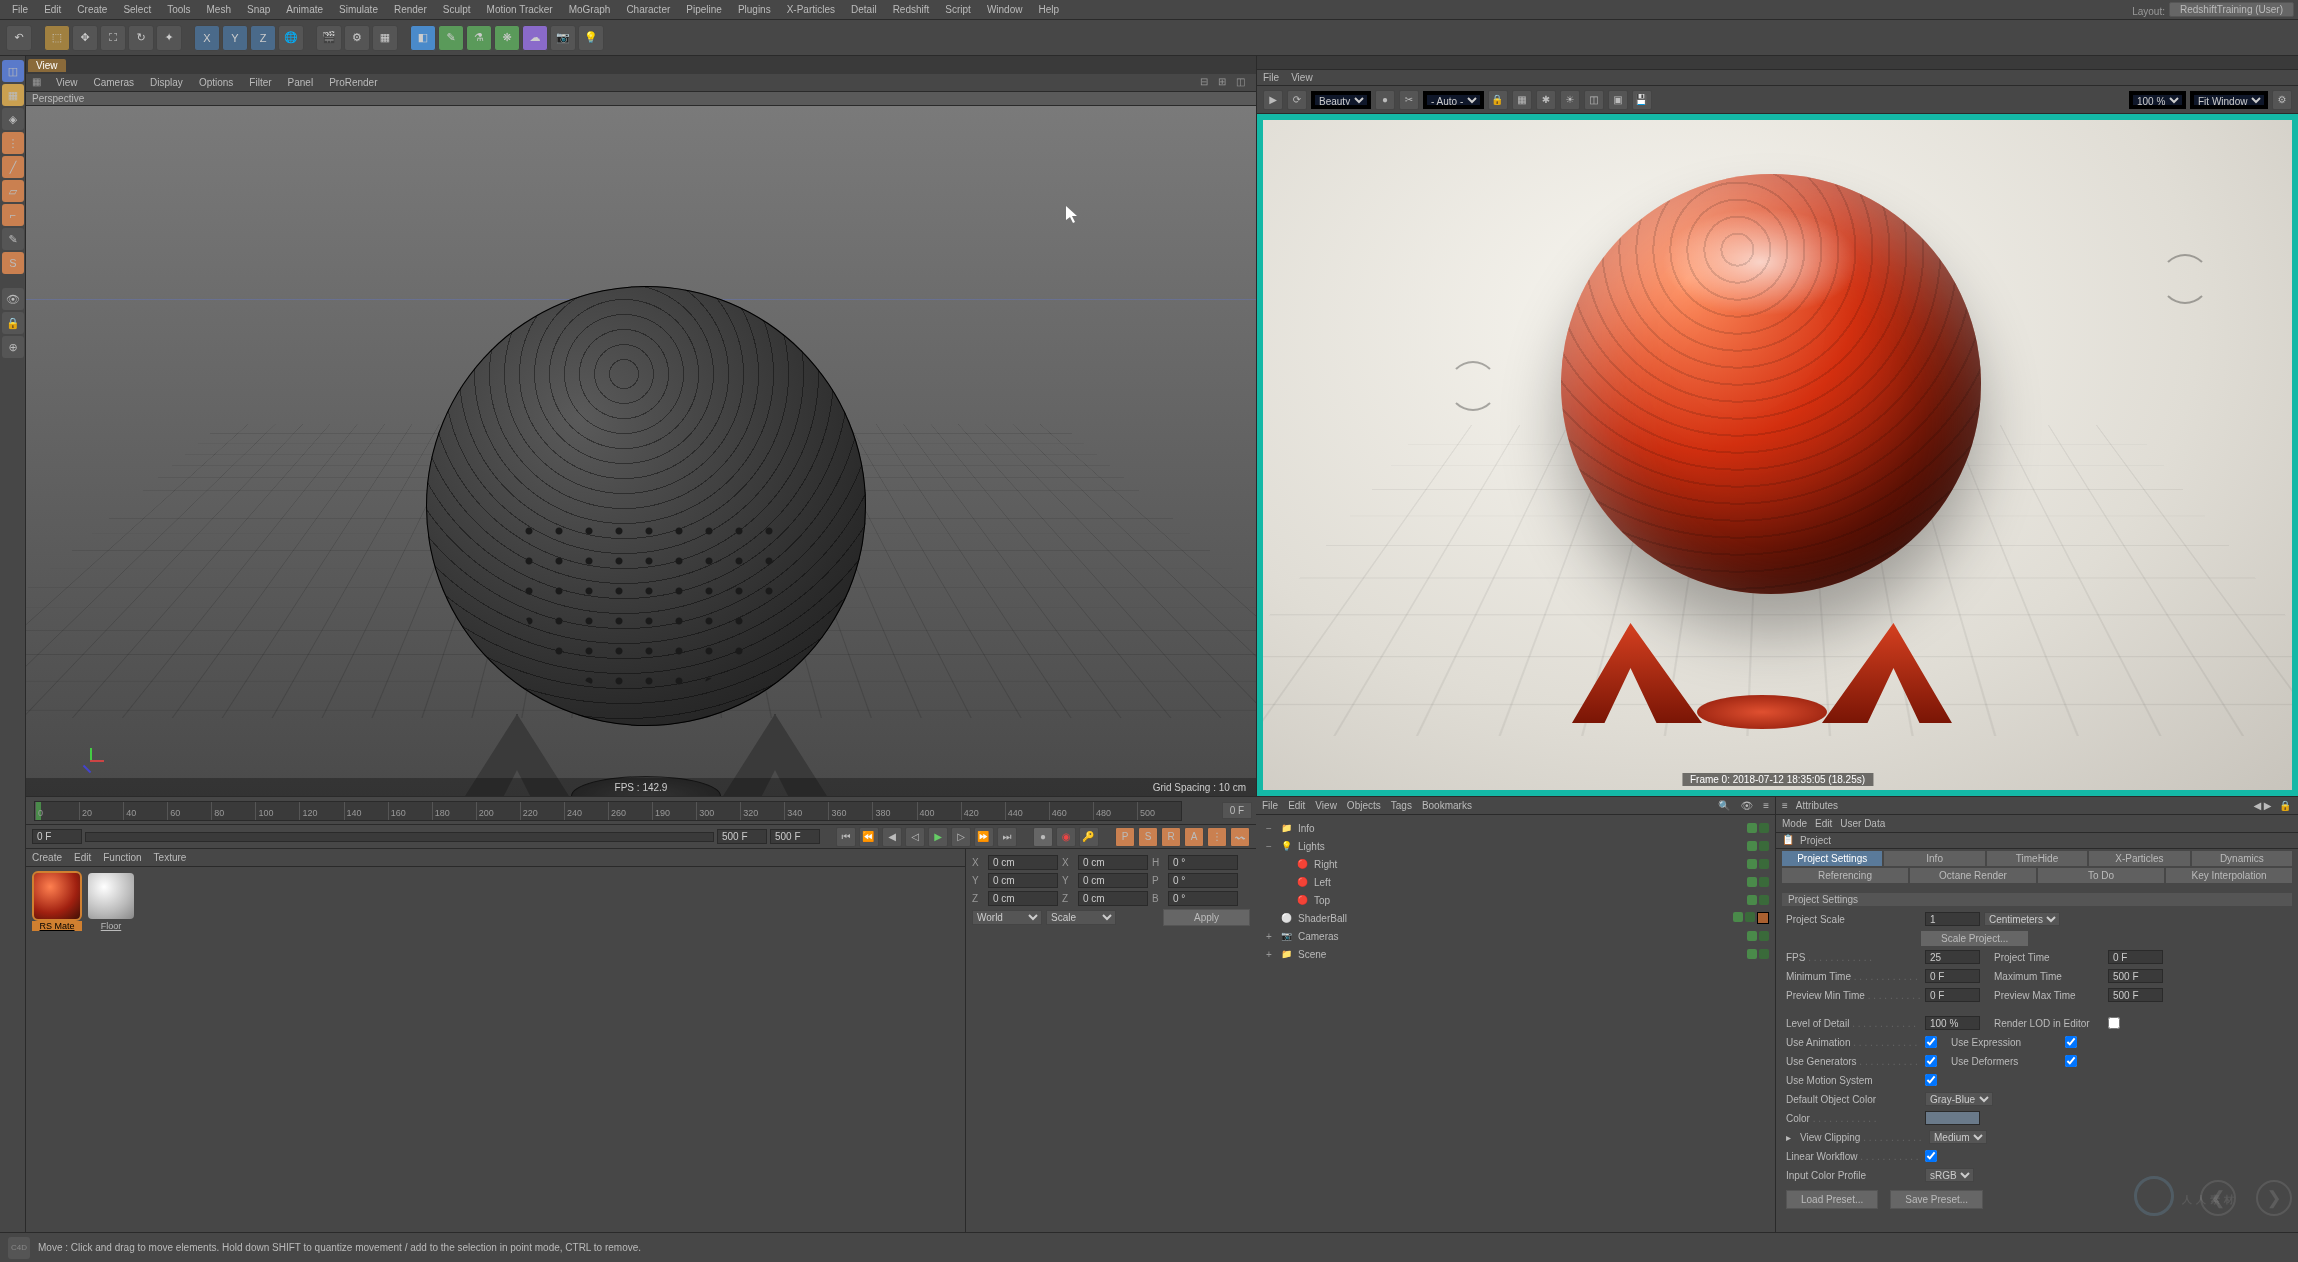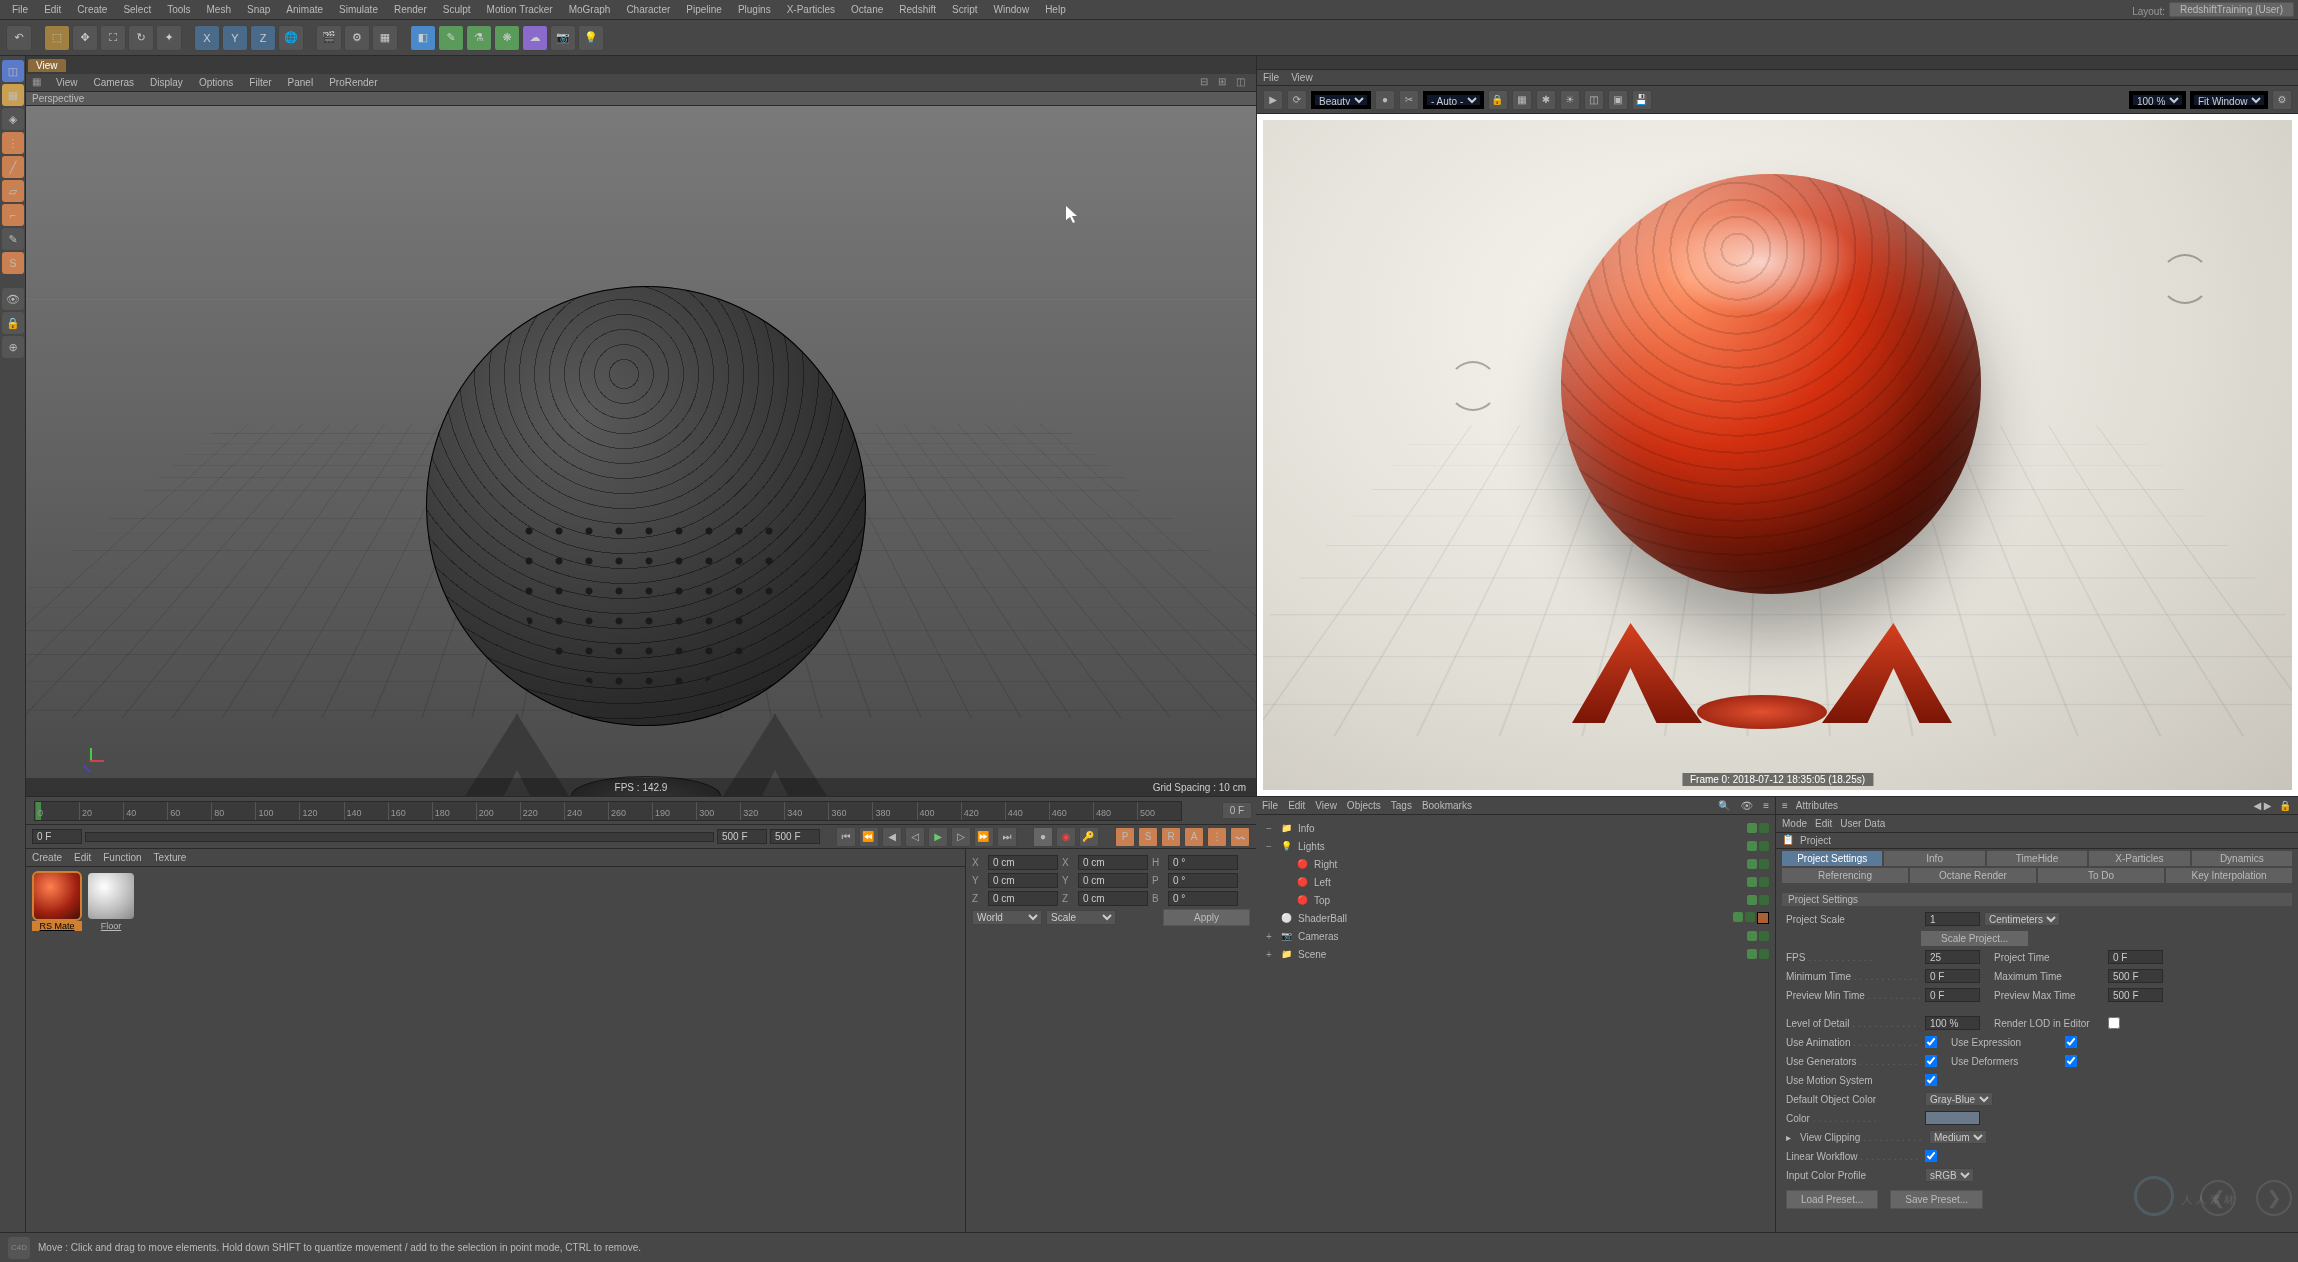--- a/index.html
+++ b/index.html
@@ -54,21 +54,21 @@
 .vp-footer .r { margin-left:auto; }
 .cursor { position:absolute; left:1040px; top:100px; width:12px; height:18px; background:#fff; clip-path:polygon(0 0,0 14px,4px 11px,7px 17px,9px 16px,6px 10px,11px 10px); }
 .renderview { flex:1; background:#474747; display:flex; flex-direction:column; border-left:1px solid #2a2a2a; }
 .rv-head { height:18px; background:#3a3a3a; border-bottom:1px solid #2a2a2a; padding:0 6px;}
 .rv-head .tab { display:inline-block; background:#8a6a3a; color:#fff; padding:1px 8px; border-radius:2px 2px 0 0; }
 .rv-menu { height:16px; background:#474747; display:flex; align-items:center; padding:0 6px; gap:12px; border-bottom:1px solid #2a2a2a;}
 .rv-toolbar { height:28px; background:#474747; display:flex; align-items:center; padding:0 6px; gap:4px; border-bottom:1px solid #2a2a2a;}
 .rv-toolbar select { background:#0f172a; color:#ccc; border:4px solid #000000; font-size:10px; height:18px; }
 .rv-toolbar .sp { flex:1; }
 .rv-toolbar .btn { width:20px; height:20px; background:#555; border:1px solid #444; border-radius:2px; display:flex; align-items:center; justify-content:center; font-size:10px;}
-.rv-canvas { flex:1; background:#ffffff; display:flex; align-items:center; justify-content:center; padding:6px; position:relative; }
+.rv-canvas { flex:1; background:#14b8a6; display:flex; align-items:center; justify-content:center; padding:6px; position:relative; }
 .render-img { width:100%; height:100%; background:radial-gradient(ellipse at 40% 30%,#f8f6f0,#e0ddd5 60%,#c8c4bc); position:relative; overflow:hidden; }
 .render-grid{position:absolute;inset:0;background-image:
   repeating-linear-gradient(to right,transparent 0 68px,rgba(0,0,0,.06) 68px 70px),
   repeating-linear-gradient(to bottom,transparent 0 68px,rgba(0,0,0,.06) 68px 70px);
   transform:perspective(900px) rotateX(55deg);transform-origin:center 75%;}
 .render-ball{position:absolute;left:29%;top:8%;width:420px;height:420px;border-radius:50%;
   background:radial-gradient(circle at 30% 25%,#ff9060,#d53010 40%,#7a1505 75%,#3a0a02);
   box-shadow:0 40px 60px rgba(0,0,0,.3),inset 20px 40px 80px rgba(255,255,255,.35),inset -30px -50px 100px rgba(0,0,0,.5);}
 .render-ball::before{content:"";position:absolute;top:6%;left:20%;width:55%;height:30%;border-radius:50%;background:radial-gradient(ellipse,rgba(255,255,255,.7),transparent 60%);}
 .render-ball::after{content:"";position:absolute;inset:0;border-radius:50%;background:repeating-radial-gradient(circle at 42% 18%,transparent 0 15px,rgba(0,0,0,.12) 15px 17px);}
@@ -162,21 +162,21 @@
   <span class="item">Animate</span>
   <span class="item">Simulate</span>
   <span class="item">Render</span>
   <span class="item">Sculpt</span>
   <span class="item">Motion Tracker</span>
   <span class="item">MoGraph</span>
   <span class="item">Character</span>
   <span class="item">Pipeline</span>
   <span class="item">Plugins</span>
   <span class="item">X-Particles</span>
-  <span class="item">Octane</span>
+  <span class="item">Detail</span>
   <span class="item">Redshift</span>
   <span class="item">Script</span>
   <span class="item">Window</span>
   <span class="item">Help</span>
   <div class="layout-pill">
     <span class="lbl">Layout:</span>
     <span class="val">RedshiftTraining (User)</span>
   </div>
 </div>
 

